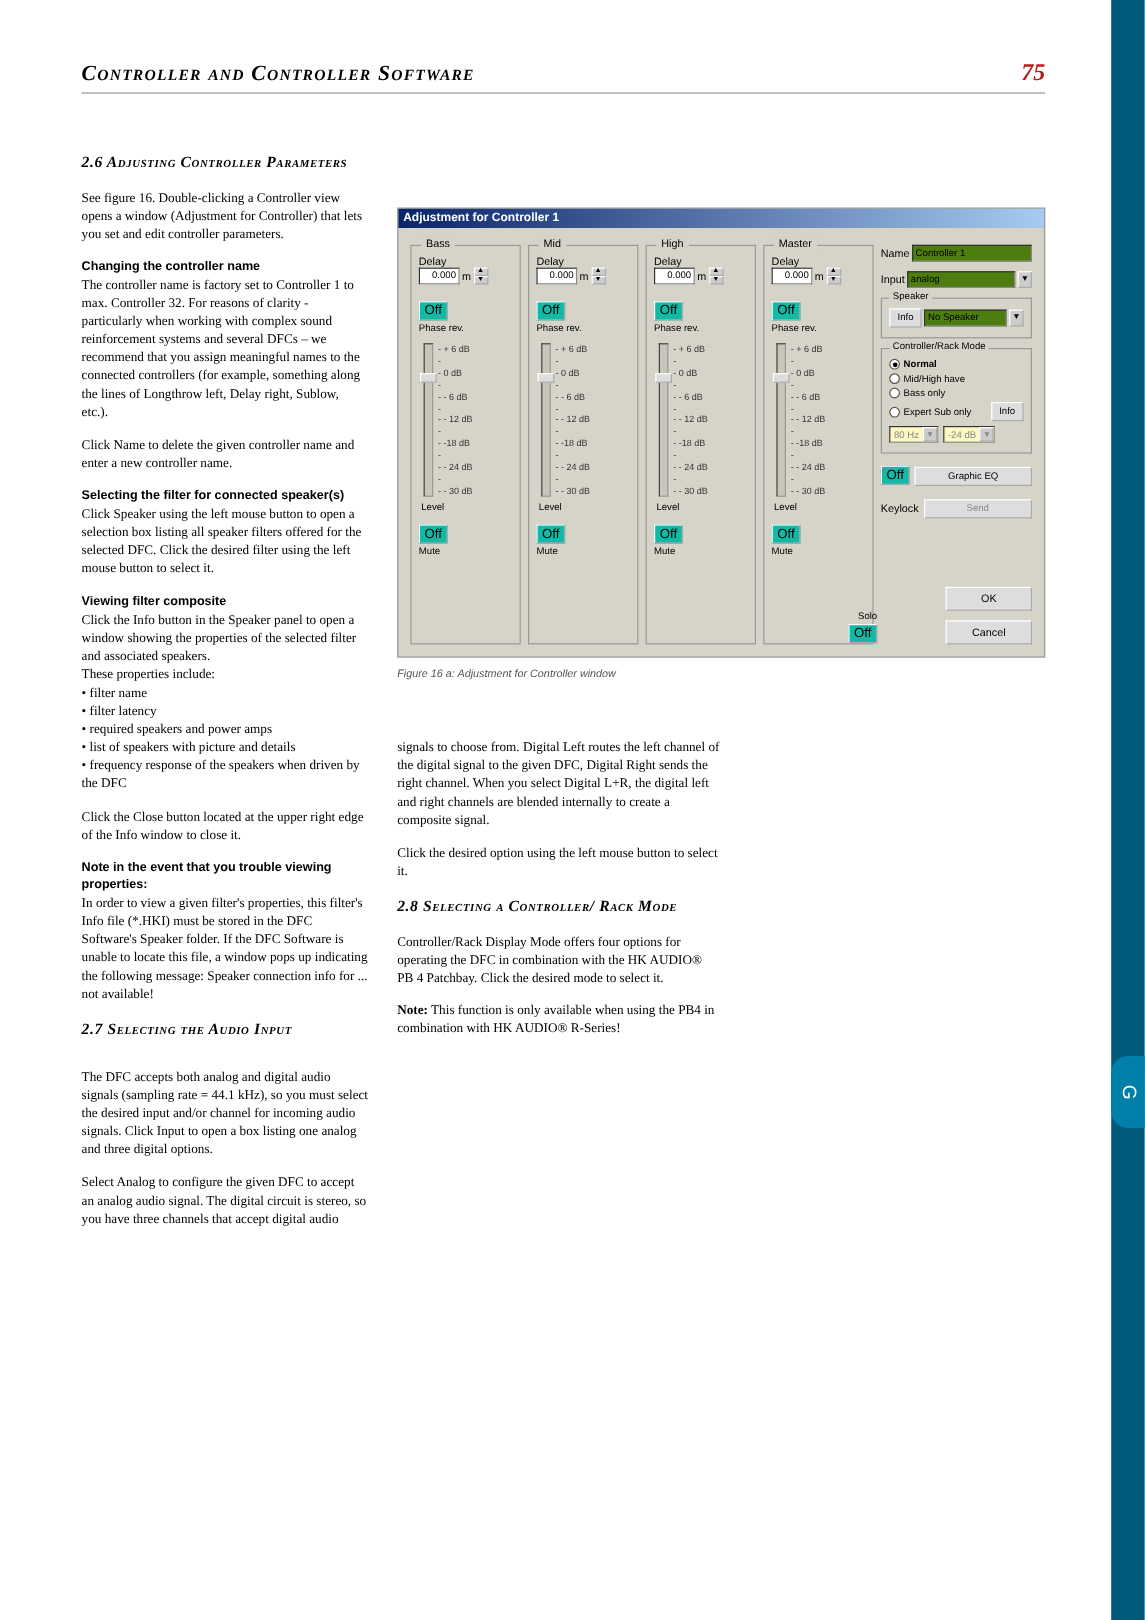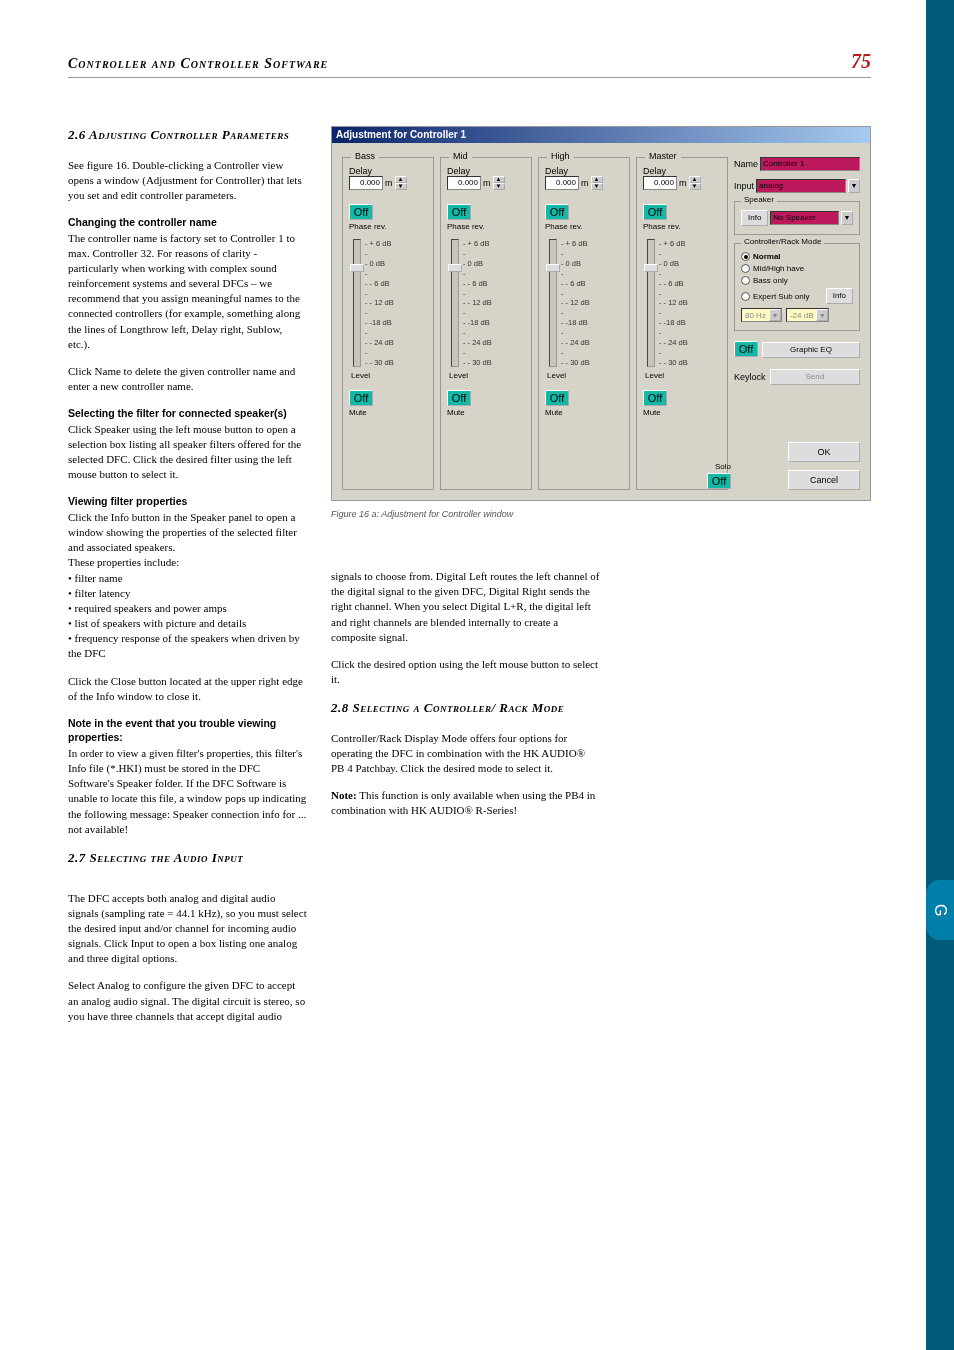--- a/index.html
+++ b/index.html
@@ -1,52 +1,52 @@
 <!DOCTYPE html>
 <html><head>
 <meta charset="utf-8">
 <style>
   * { margin: 0; padding: 0; box-sizing: border-box; }
   body { font-family: Georgia, 'Times New Roman', serif; background: #fff; width: 954px; height: 1350px; position: relative; }
   .right-bar { position: absolute; right: 0; top: 0; width: 28px; height: 1350px; background: #005a7a; }
   .tab { position: absolute; right: 0; top: 880px; width: 28px; height: 60px; background: #007fa8; border-radius: 14px 0 0 14px; display: flex; align-items: center; justify-content: center; color: #fff; font-family: Arial, sans-serif; font-size: 16px; writing-mode: vertical-rl; }
   .page { padding: 50px 55px 40px 68px; width: 926px; }
   .header { display: flex; justify-content: space-between; align-items: baseline; border-bottom: 1px solid #999; padding-bottom: 4px; margin-bottom: 48px; }
-  .header-title { font-variant: small-caps; font-style: italic; font-weight: bold; font-size: 14px; letter-spacing: 1px; color: #000; }
+  .header-title { font-variant: small-caps; font-style: italic; font-weight: bold; font-size: 18px; letter-spacing: 1px; color: #000; }
   .page-num { font-style: italic; font-weight: bold; font-size: 20px; color: #b91c1c; }
   .columns { display: flex; gap: 24px; }
   .col-left { width: 270px; font-size: 11px; line-height: 1.38; color: #000; }
   .col-right { flex: 1; }
   .sec-head { font-variant: small-caps; font-style: italic; font-weight: bold; font-size: 13px; letter-spacing: 0.5px; margin-bottom: 14px; line-height: 1.35; }
   .para { margin-bottom: 12px; }
   .subhead { font-weight: bold; font-family: Arial, sans-serif; font-size: 10.5px; margin-bottom: 1px; }
   ul.bullets { list-style: none; margin-left: 0; }
   ul.bullets li::before { content: "• "; }
-  .figure-wrap { margin-bottom: 18px; }
+  .figure-wrap { margin-bottom: 18px; margin-top: 47px; }
   .figure-img { width: 540px; height: 375px; background: #d6d3c9; border: 1px solid #999; position: relative; font-family: 'MS Sans Serif', Tahoma, Arial, sans-serif; font-size: 9px; color: #000; }
   .titlebar { background: linear-gradient(to right, #0a246a, #a6caf0); color: #fff; height: 16px; line-height: 16px; padding-left: 4px; font-size: 10px; font-weight: bold; }
   .dlg-body { padding: 14px 10px 10px 10px; display: flex; gap: 6px; height: calc(100% - 16px); }
   .ch-group { border: 1px solid #999; position: relative; width: 92px; padding: 8px 6px; }
   .ch-group .legend { position: absolute; top: -7px; left: 8px; background: #d6d3c9; padding: 0 4px; font-size: 9px; }
   .delay-row { display: flex; align-items: center; gap: 2px; margin-bottom: 6px; }
   .delay-label { font-size: 9px; }
   .delay-input { width: 34px; height: 14px; background: #fff; border: 1px inset #888; font-size: 8px; text-align: right; padding-right: 2px; line-height: 12px; }
   .unit { font-size: 9px; }
   .spin { width: 12px; display: flex; flex-direction: column; }
   .spin div { height: 7px; background: #ccc; border: 1px outset #fff; font-size: 6px; line-height: 5px; text-align: center; }
   .off-btn { display: inline-block; width: 24px; height: 16px; background: #14b8a6; border: 1px outset #fff; text-align: center; font-size: 11px; line-height: 14px; margin-bottom: 2px; }
   .sublabel { font-size: 8px; margin-bottom: 8px; }
   .slider-block { display: flex; gap: 4px; margin-bottom: 4px; }
   .slider-track { height: 128px; width: 8px; background: #c8c5bb; border: 1px inset #999; position: relative; margin-left: 4px; }
   .slider-thumb { position: absolute; width: 14px; height: 8px; background: #ddd; border: 1px outset #fff; left: -4px; }
   .ticks { display: flex; flex-direction: column; justify-content: space-between; height: 128px; font-size: 7.5px; color: #333; }
   .lvl-label { font-size: 8px; margin-top: 3px; margin-left: 2px; }
   .rcol { width: 130px; display: flex; flex-direction: column; gap: 8px; }
   .name-row { display: flex; gap: 2px; align-items: center; font-size: 9px; justify-content: center; }
-  .txt-in { flex: 1; height: 14px; background: #be185d; border: 1px inset #888; font-size: 8px; padding-left: 2px; line-height: 12px; }
+  .txt-in { flex: 1; height: 14px; background: #4d7c0f; border: 1px inset #888; font-size: 8px; padding-left: 2px; line-height: 12px; }
   .dd { width: 12px; height: 14px; background: #ccc; border: 1px outset #fff; font-size: 7px; text-align: center; line-height: 12px; }
   .r-group { border: 1px solid #999; position: relative; padding: 8px 6px 8px 6px; font-size: 8px; }
   .r-group .legend { position: absolute; top: -7px; left: 6px; background: #d6d3c9; padding: 0 3px; font-size: 8px; }
   .radio-row { display: flex; align-items: center; gap: 3px; margin-bottom: 3px; }
   .radio { width: 9px; height: 9px; border: 1px solid #555; border-radius: 50%; background: #fff; display: inline-flex; align-items: center; justify-content: center; }
   .radio.sel::after { content: ""; width: 4px; height: 4px; background: #000; border-radius: 50%; }
   .small-btn { height: 16px; background: #ddd; border: 1px outset #fff; font-size: 8px; padding: 0 6px; line-height: 14px; display: inline-block; text-align: center; }
   .small-dd { display: inline-flex; align-items: center; background: #fef9c3; border: 1px inset #888; font-size: 8px; height: 14px; color: #888; }
   .small-dd .dd { height: 12px; }
   .btn-row { display: flex; gap: 4px; align-items: center; margin-top: 2px; }
@@ -71,21 +71,21 @@
   <div class="columns">
 
     <div class="col-left">
       <div class="sec-head">2.6 Adjusting Controller Parameters</div>
       <div class="para">See figure 16. Double-clicking a Controller view opens a window (Adjustment for Controller) that lets you set and edit controller parameters.</div>
       <div class="subhead">Changing the controller name</div>
       <div class="para">The controller name is factory set to Controller 1 to max. Controller 32. For reasons of clarity - particularly when working with complex sound reinforcement systems and several DFCs – we recommend that you assign meaningful names to the connected controllers (for example, something along the lines of Longthrow left, Delay right, Sublow, etc.).</div>
       <div class="para">Click Name to delete the given controller name and enter a new controller name.</div>
       <div class="subhead">Selecting the filter for connected speaker(s)</div>
       <div class="para">Click Speaker using the left mouse button to open a selection box listing all speaker filters offered for the selected DFC. Click the desired filter using the left mouse button to select it.</div>
-      <div class="subhead">Viewing filter properties</div>
+      <div class="subhead">Viewing filter composite</div>
       <div>Click the Info button in the Speaker panel to open a window showing the properties of the selected filter and associated speakers.</div>
       <div>These properties include:</div>
       <ul class="bullets">
         <li>filter name</li>
         <li>filter latency</li>
         <li>required speakers and power amps</li>
         <li>list of speakers with picture and details</li>
         <li>frequency response of the speakers when driven by the DFC</li>
       </ul>
       <div style="height:12px"></div>

